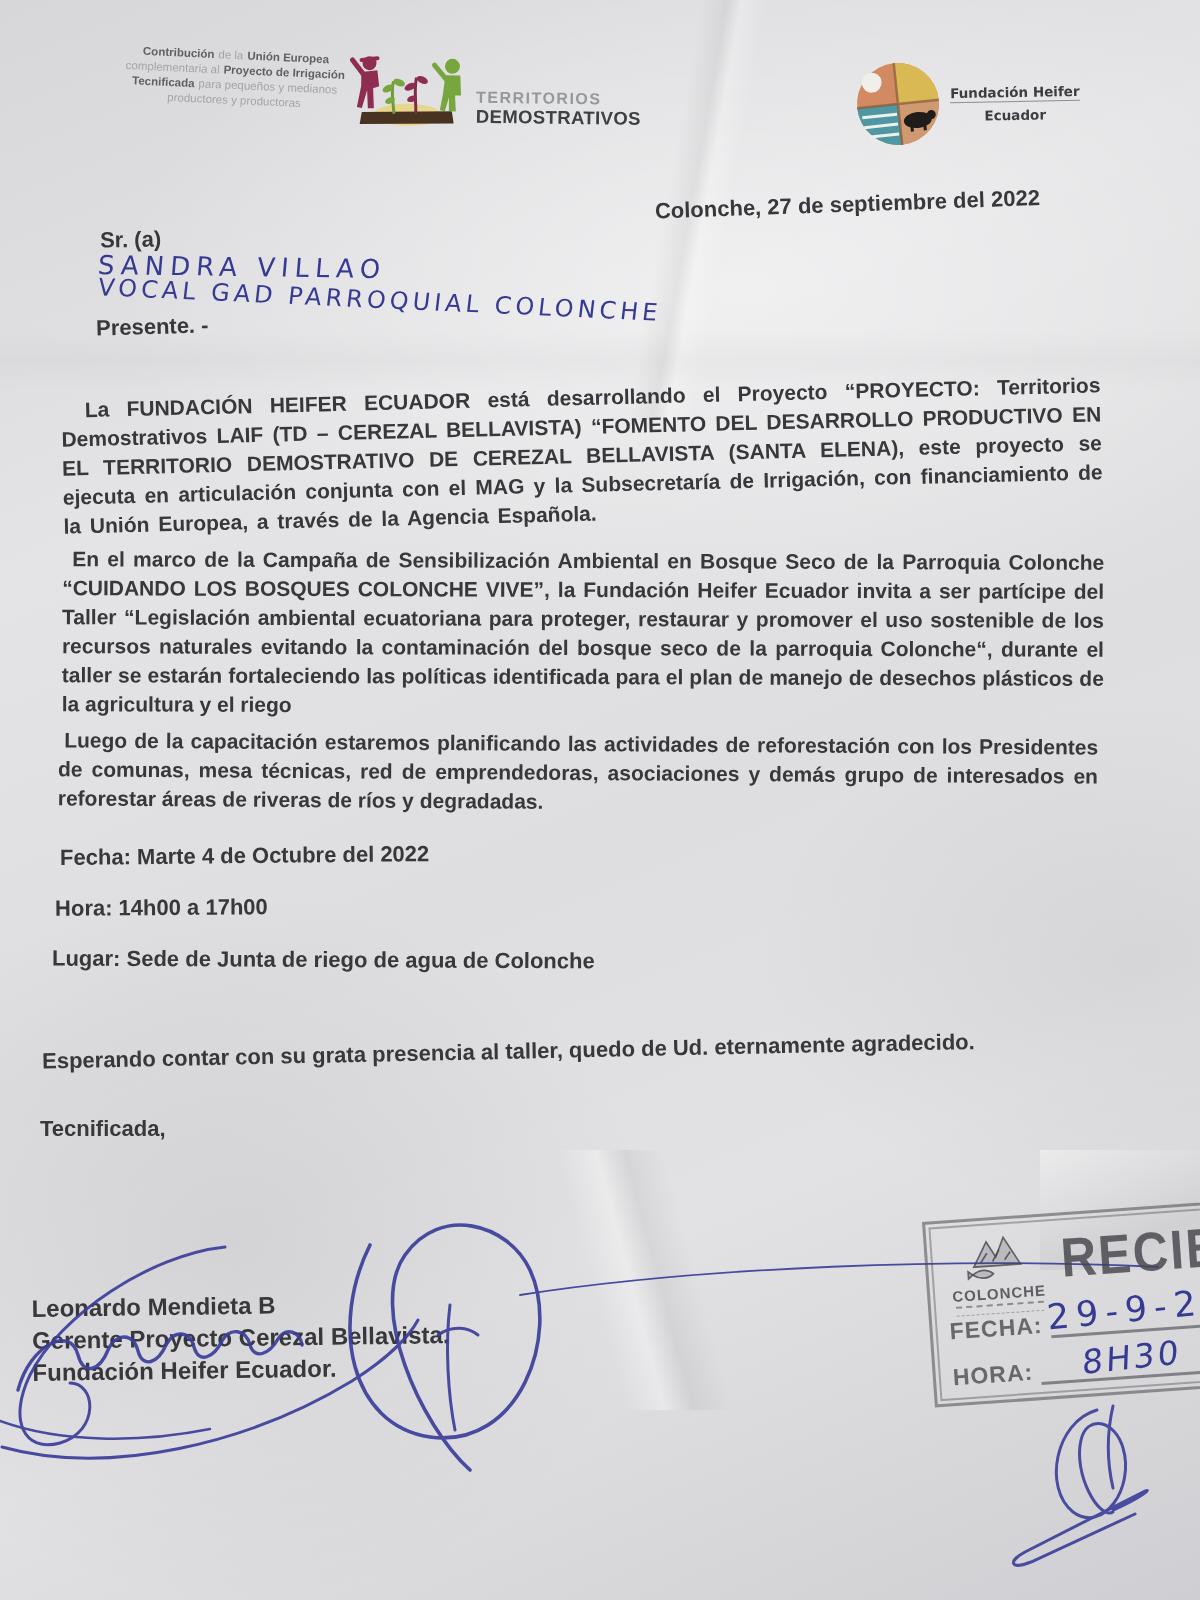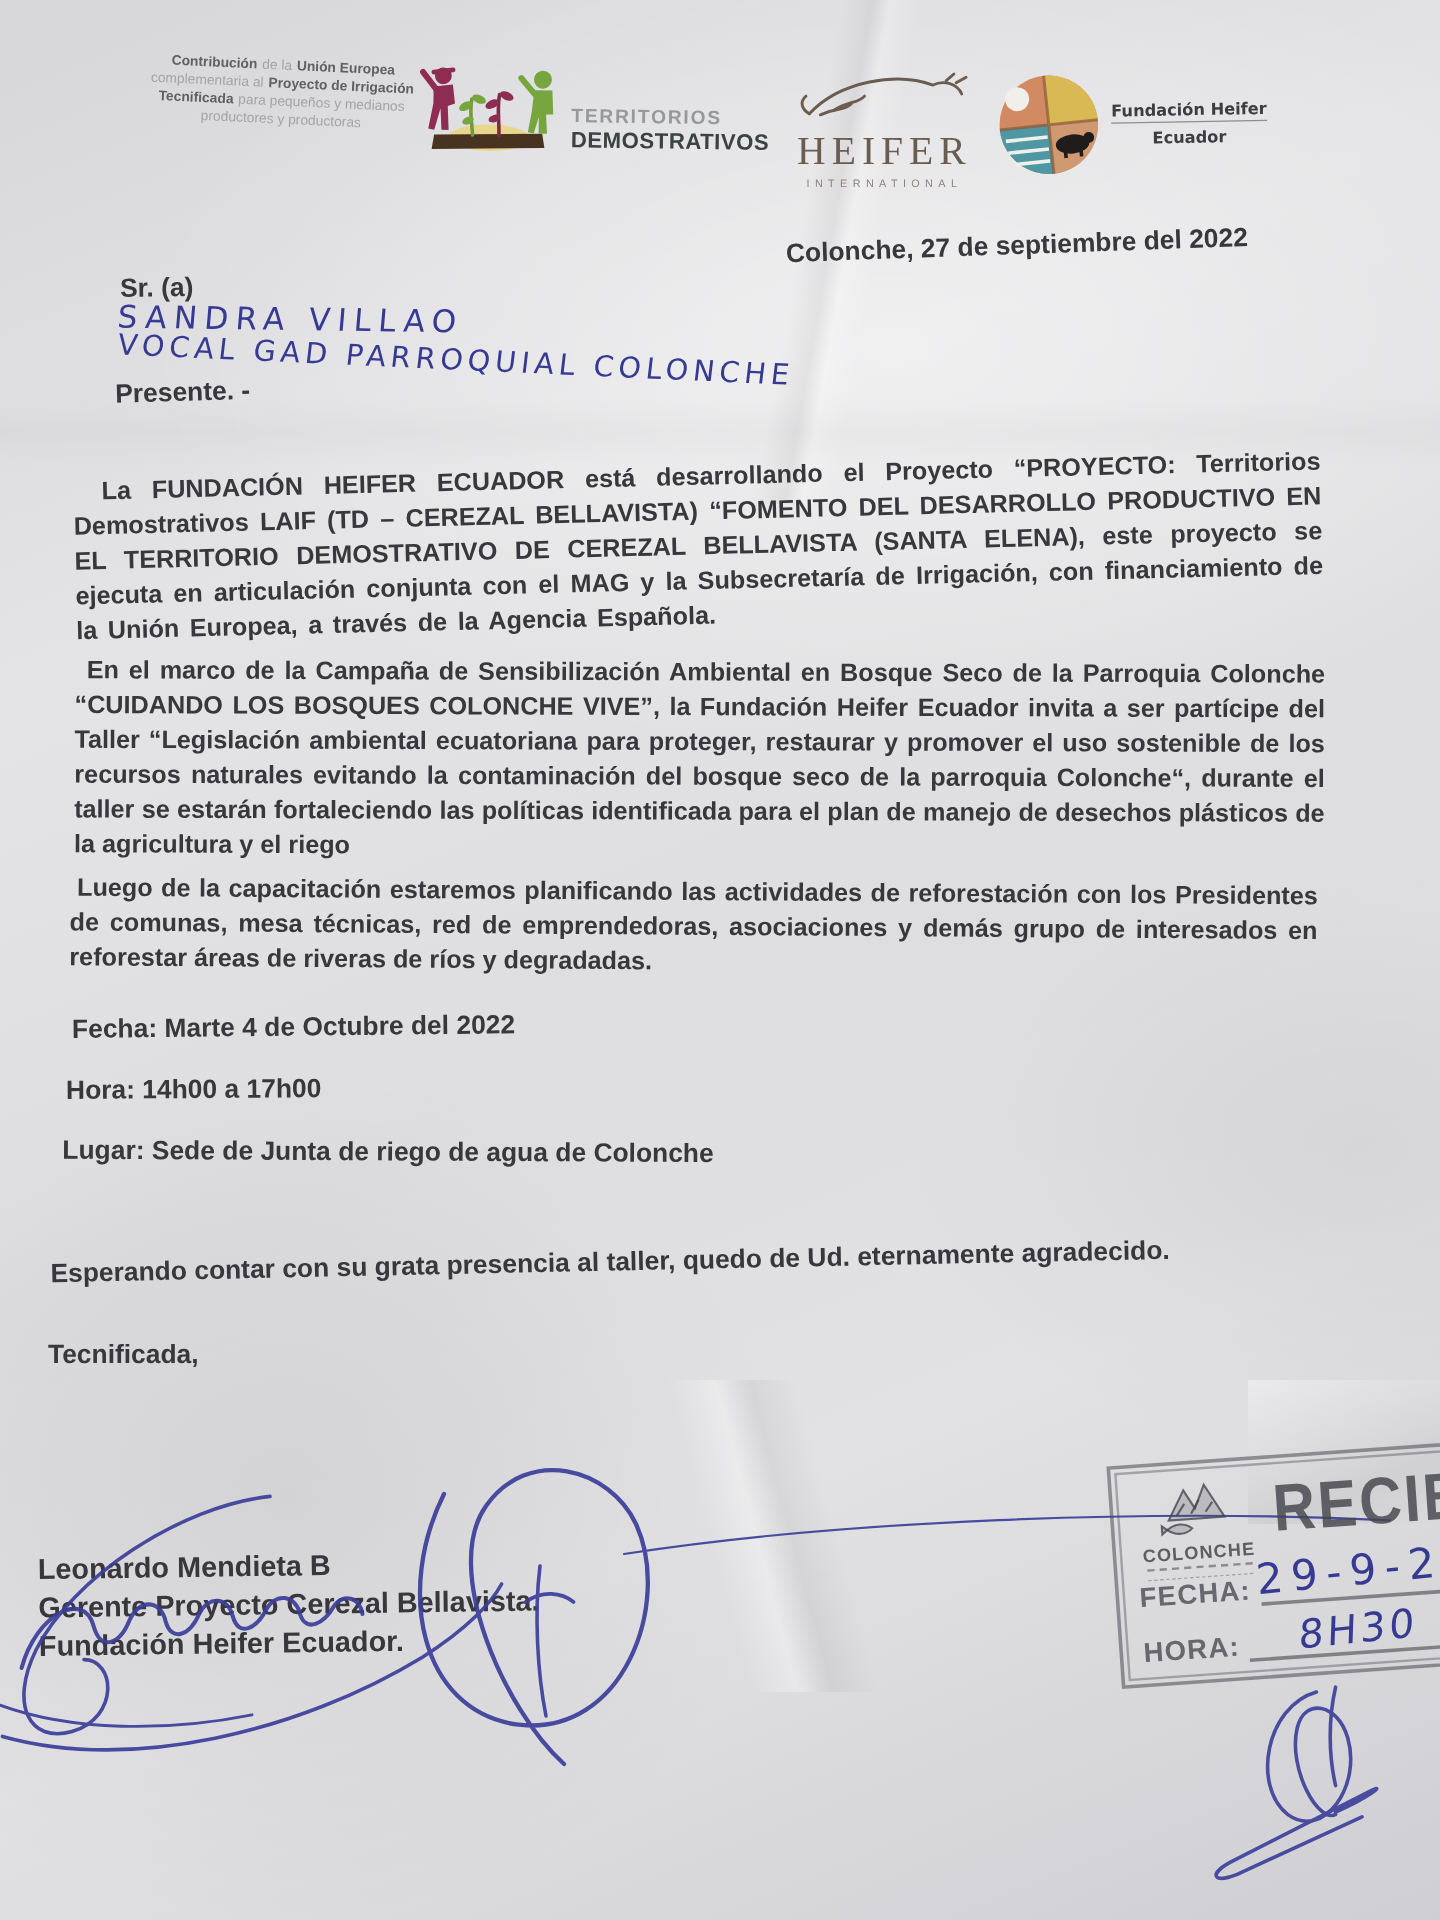--- a/index.html
+++ b/index.html
@@ -39,21 +39,21 @@
 
   .terr-logo{position:absolute;left:348px;top:54px;width:300px;height:90px;transform:rotate(.8deg);}
   .terr-text{position:absolute;left:128px;top:36px;line-height:1;}
   .terr-l1{font-size:16px;letter-spacing:1.5px;color:#94999a;font-weight:bold;}
   .terr-l2{font-size:18.5px;letter-spacing:.4px;color:#3c4143;font-weight:bold;margin-top:2px;}
 
   .heifer-logo{position:absolute;left:652px;top:58px;width:170px;text-align:center;}
   .heifer-name{font-family:"Liberation Serif",serif;font-size:33px;letter-spacing:5px;color:#6a5c50;font-weight:normal;}
   .heifer-sub{font-size:9px;letter-spacing:4.5px;color:#8d8379;margin-top:2px;}
 
-  .fund-logo{position:absolute;left:828px;top:58px;width:230px;height:95px;}
+  .fund-logo{position:absolute;left:852px;top:58px;width:230px;height:95px;}
   .fund-text{position:absolute;left:98px;top:26px;width:130px;text-align:center;
     font-size:13.5px;color:#3c3c42;font-weight:bold;font-family:"DejaVu Sans",sans-serif;transform:rotate(-1deg);}
   .fund-text .u{border-bottom:1.5px solid #8e8e92;padding-bottom:1px;display:inline-block;}
   .fund-text .l2{margin-top:5px;}
 
   
   .date-line{position:absolute;left:640px;top:192px;width:400px;text-align:right;
     font-size:22px;transform:rotate(-2deg);}
   .salutation{position:absolute;left:100px;top:227px;font-size:22px;transform:rotate(-1deg);}
   .hw-name{position:absolute;left:98px;top:252px;font-size:26px;letter-spacing:6px;
@@ -150,33 +150,20 @@
         <ellipse cx="74" cy="27" rx="6" ry="3.4" fill="#8e2c52" transform="rotate(24 74 27)"></ellipse>
         <ellipse cx="64" cy="46" rx="5" ry="3" fill="#8e2c52" transform="rotate(-20 64 46)"></ellipse>
       </g>
     </svg>
     <div class="terr-text">
       <div class="terr-l1">TERRITORIOS</div>
       <div class="terr-l2">DEMOSTRATIVOS</div>
     </div>
   </div>
 
-  <div class="heifer-logo">
-    <svg width="150" height="46" viewBox="0 0 160 50">
-      <g fill="none" stroke="#6b5c50" stroke-width="2.6" stroke-linecap="round">
-        <path d="M12 40 C40 10 92 2 124 14 C134 9 146 13 150 22"></path>
-        <path d="M136 10 l7 -6 M145 12 l9 -5"></path>
-        <path d="M34 37 C48 28 56 31 62 24"></path>
-        <path d="M22 41 C36 34 42 38 50 31"></path>
-        <path d="M12 40 C5 36 3 29 9 24"></path>
-      </g>
-    </svg>
-    <div class="heifer-name">HEIFER</div>
-    <div class="heifer-sub">INTERNATIONAL</div>
-  </div>
 
   <div class="fund-logo">
     <svg width="92" height="92" viewBox="0 0 92 92" style="transform:rotate(-6deg)">
       <circle cx="46" cy="46" r="41" fill="#d28a62"></circle>
       <path d="M46 46 L46 5 A41 41 0 0 1 87 46 Z" fill="#d9b954"></path>
       <path d="M46 46 L5 46 A41 41 0 0 0 46 87 Z" fill="#4f97a3"></path>
       <path d="M46 46 L87 46 A41 41 0 0 1 46 87 Z" fill="#cf9a72"></path>
       <g stroke="#eef0ea" stroke-width="3">
         <path d="M9 56 H44 M10 66 H44 M15 76 H44"></path>
       </g>

